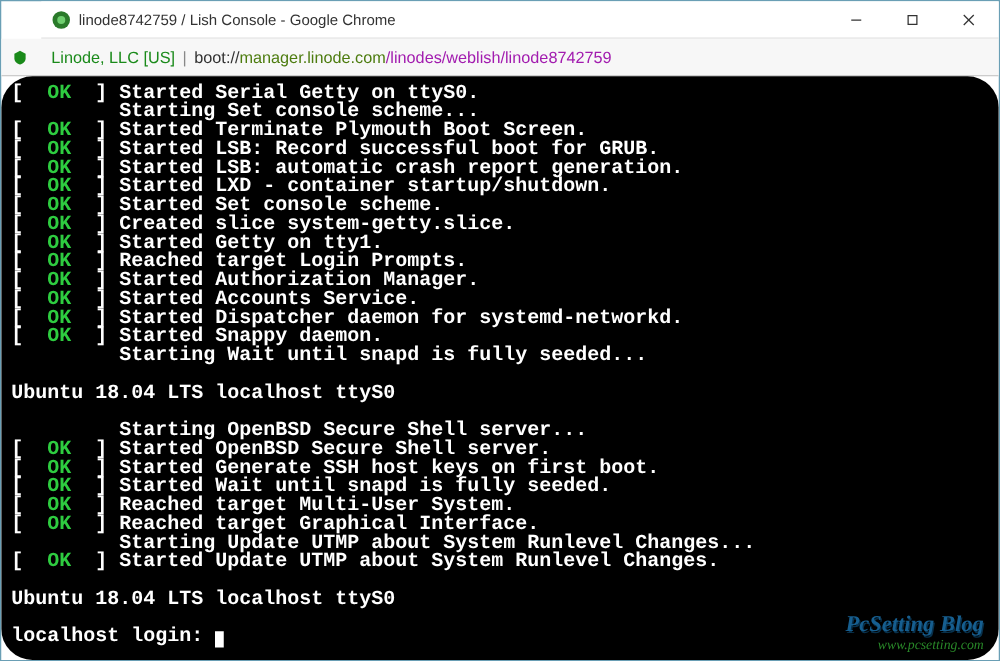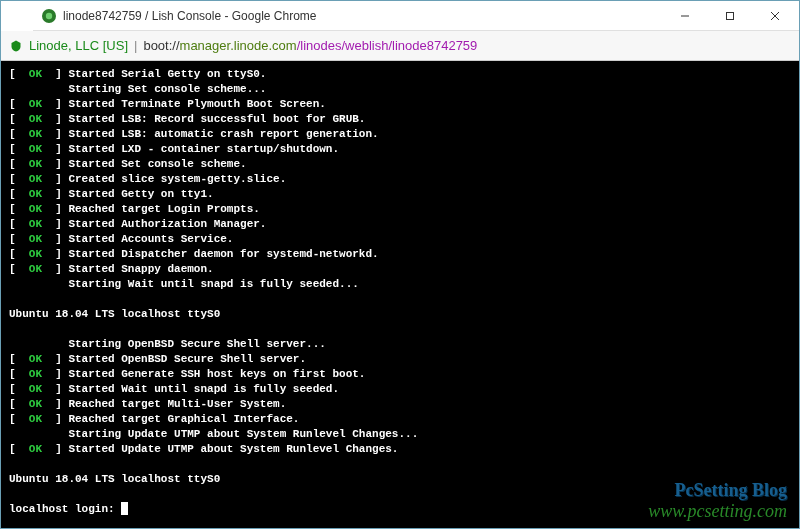--- a/index.html
+++ b/index.html
@@ -37,58 +37,60 @@
 .addressbar {
   height: 30px;
   background: #f7f7f7;
   display: flex;
   align-items: center;
   padding: 0 8px;
   gap: 6px;
   border-bottom: 1px solid #ccc;
 }
 .lock-icon { width: 14px; height: 14px; }
-.ev-label { color: #1a8a1a; font-size: 13px; }
+.ev-label { color: #1a8a1a; font-size: 13px; margin-left: 12px; }
 .url-sep { color: #888; font-size: 13px; }
 .url { font-size: 13px; color: #333; }
 .url .host { color: #4d7c0f; }
 .url .path { color: #a21caf; }
 .terminal {
   background: #000;
   width: 100%;
   height: calc(100% - 60px);
   padding: 6px 8px;
   font-family: "Consolas", "Courier New", monospace;
-  font-size: 11px;
+  font-size: 16px;
   line-height: 15px;
   color: #fff;
   white-space: pre;
   overflow: hidden;
   font-weight: bold;
+  border-radius: 25px;
 }
 .line { display: block; }
 .ok { color: #2ecc40; }
 .watermark {
   position: absolute;
   right: 12px;
   bottom: 6px;
   text-align: right;
   font-family: "Comic Sans MS", cursive;
   pointer-events: none;
 }
 .wm1 {
   color: #1b6fa8;
   font-size: 18px;
+  font-style: italic;
   font-weight: bold;
   text-shadow: 1px 1px 0 #0a3a5a;
   opacity: 0.85;
 }
 .wm2 {
   color: #30a030;
-  font-size: 18px;
+  font-size: 11px;
   font-style: italic;
   opacity: 0.85;
 }
 .cursor {
   display: inline-block;
   width: 7px; height: 13px;
   background: #fff;
   vertical-align: text-bottom;
 }
 </style>

